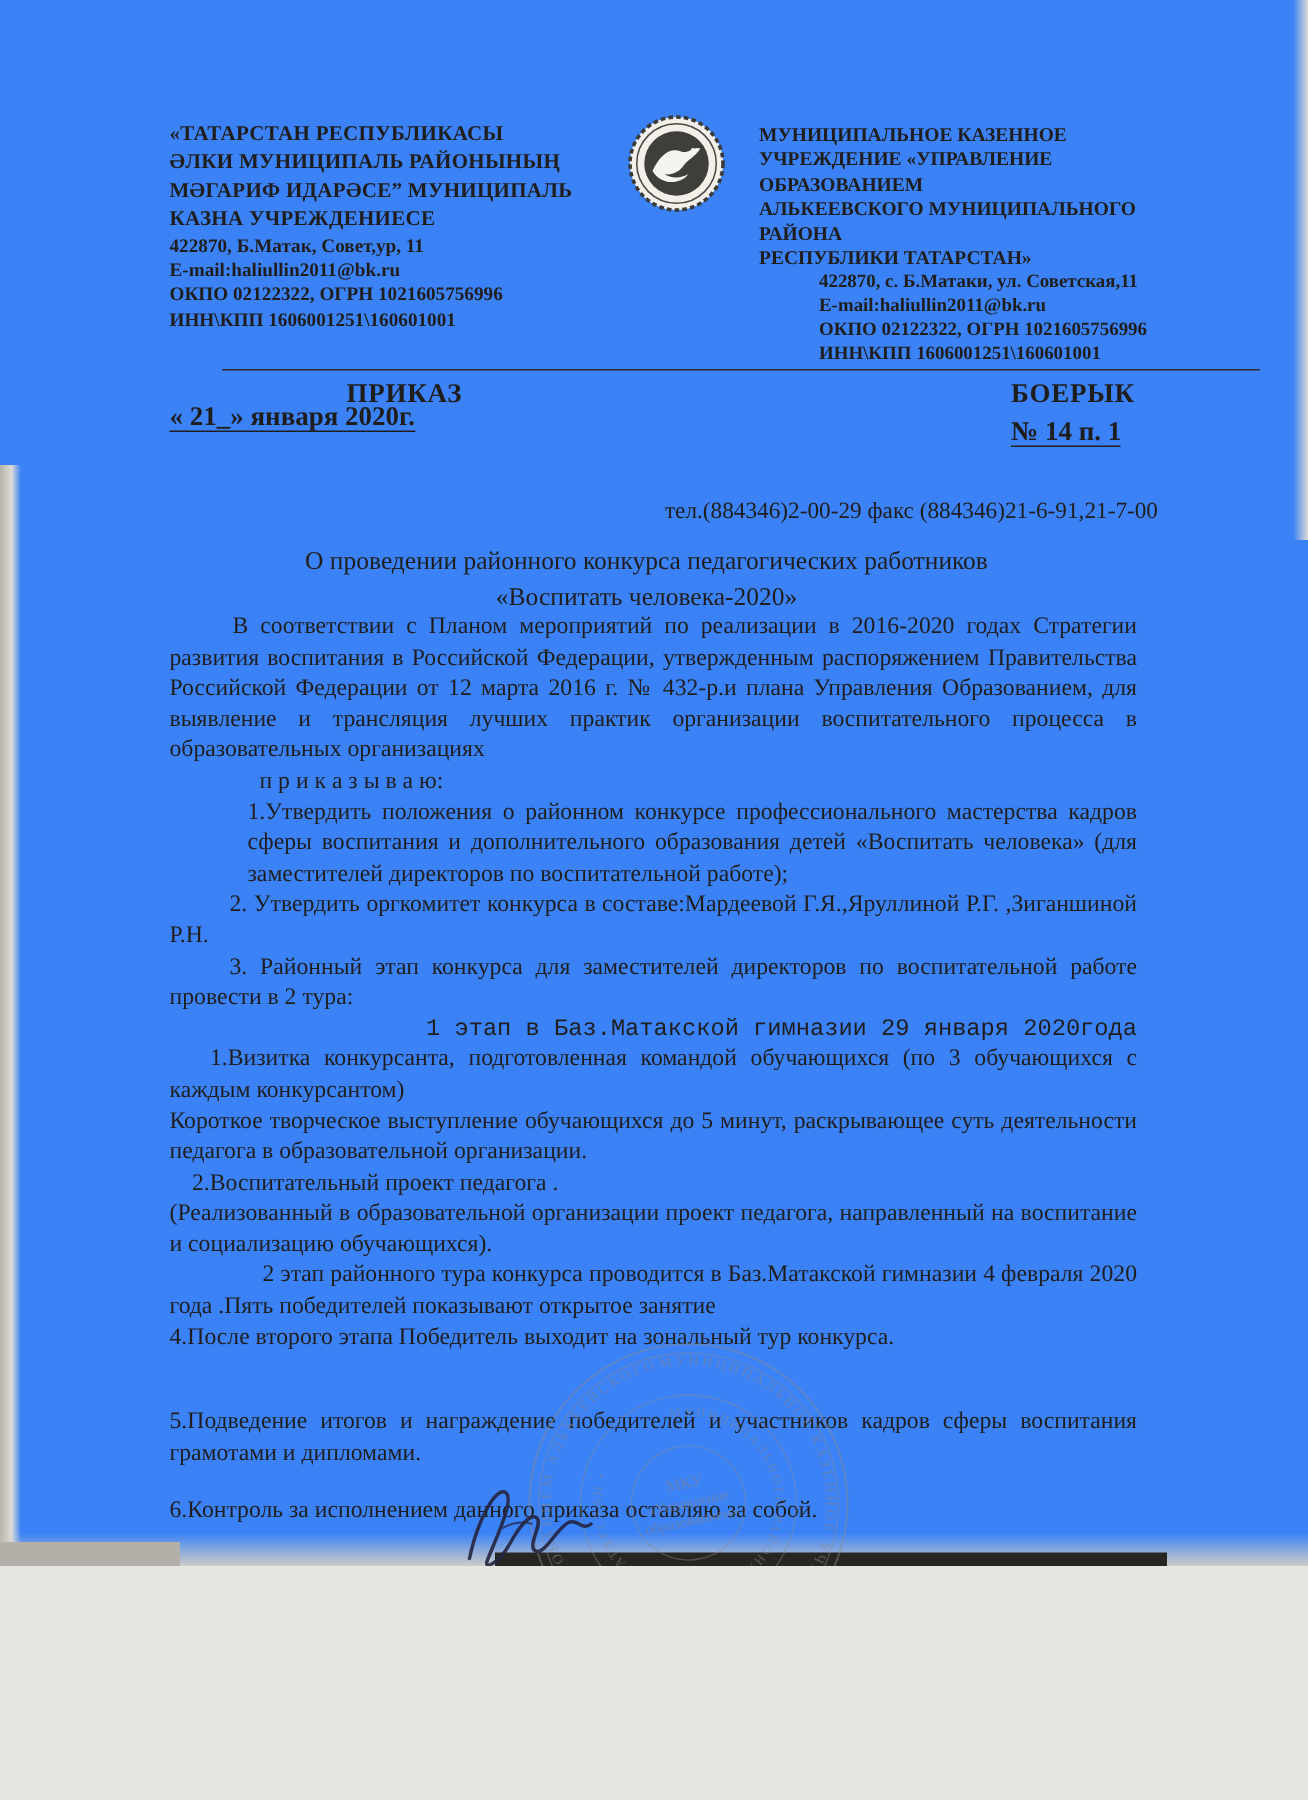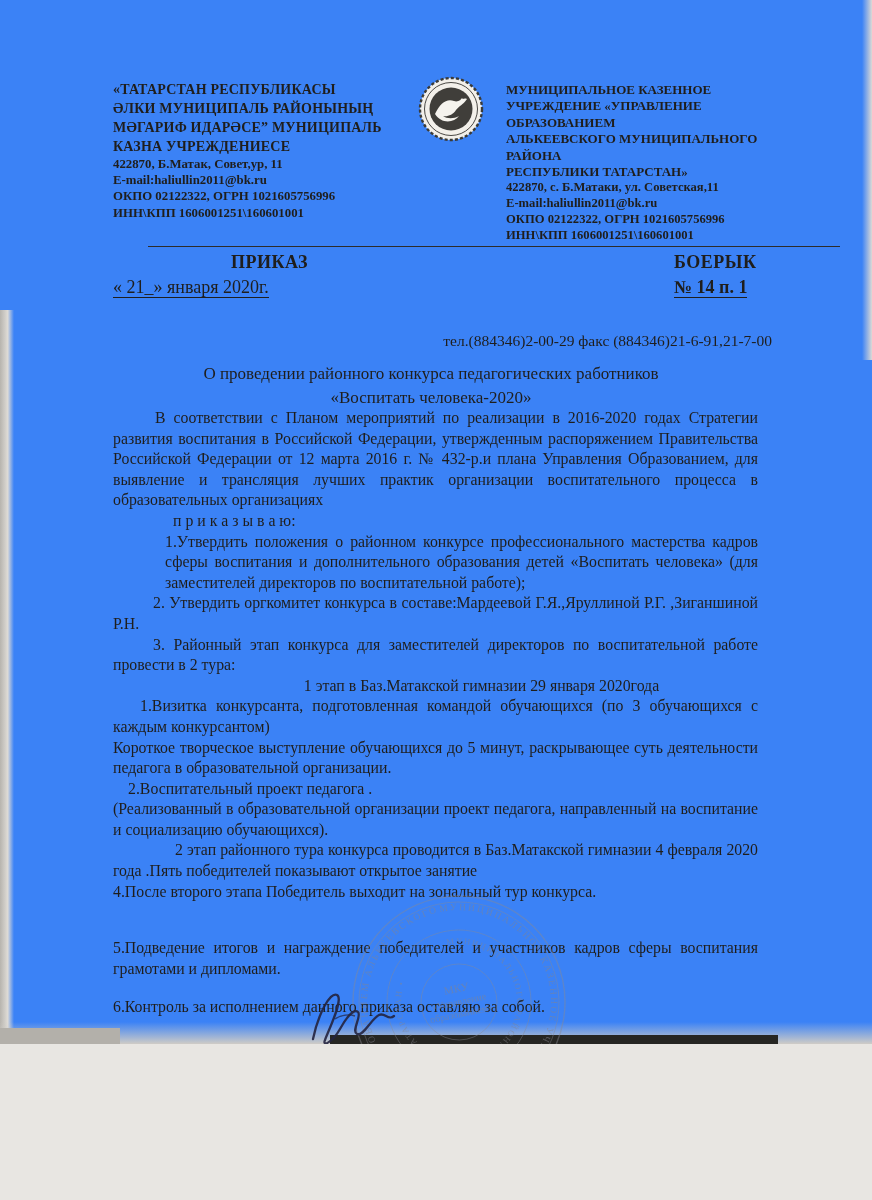--- a/index.html
+++ b/index.html
@@ -20,42 +20,42 @@
   .artifact-bottom{position:absolute;left:0;right:0;bottom:0;height:22px;
     background:linear-gradient(180deg,rgba(251,250,247,0),#cfccc6);}
   .artifact-bottom-dark{position:absolute;left:330px;bottom:0;width:448px;height:9px;background:#262623;}
   .artifact-corner{position:absolute;left:0;bottom:0;width:120px;height:16px;background:#b3b0aa;}
   
   .org-left{position:absolute;left:113px;top:80px;width:270px;font-weight:bold;}
   .org-left .big{font-size:14px;line-height:19px;letter-spacing:.2px;}
   .org-left .small{font-size:12.8px;line-height:16.2px;}
   .org-right{position:absolute;left:506px;top:82px;width:300px;font-weight:bold;}
   .org-right .big{font-size:13px;line-height:16.4px;}
-  .org-right .small{font-size:12.6px;line-height:15.8px;}
+  .org-right .small{font-size:12.6px;line-height:15.8px;margin-left:40px;}
   .emblem{position:absolute;left:418px;top:76px;width:66px;height:66px;}
   .rule{position:absolute;left:148px;right:32px;top:246px;border-top:1.6px solid #2d2c2a;}
   
   .prikaz{position:absolute;left:231px;top:252px;font-size:18px;font-weight:bold;letter-spacing:.5px;}
   .boeryk{position:absolute;left:674px;top:252px;font-size:18px;font-weight:bold;letter-spacing:.5px;}
-  .date{position:absolute;left:113px;top:277px;font-size:18px;font-weight:normal;}
+  .date{position:absolute;left:113px;top:267px;font-size:18px;font-weight:bold;}
   .date span{border-bottom:1.6px solid #1f1e1c;}
   .number{position:absolute;left:674px;top:277px;font-size:18px;font-weight:bold;}
   .number span{border-bottom:1.6px solid #1f1e1c;}
   .phone{position:absolute;top:332px;right:100px;font-size:15.5px;}
   .subject{position:absolute;left:0;right:10px;top:362px;text-align:center;font-size:17px;line-height:24px;}
   
   .bodytext{position:absolute;left:113px;top:408px;width:645px;
     font-size:15.8px;line-height:20.6px;text-align:justify;}
   .p{margin:0;}
   .p1{text-indent:42px;}
   .p2{text-indent:60px;text-align:left;}
   .p3{margin-left:52px;}
   .p4{text-indent:40px;}
   .p5{text-indent:40px;}
-  .p6{margin-left:92px;text-align:center;}
+  .p6{margin-left:92px;text-align:right;font-family:Liberation Mono, monospace;}
   .p7{text-indent:27px;}
   .p9{margin-left:15px;text-align:left;}
   .p11{text-indent:62px;}
   .p12{text-align:left;}
   .p13{margin-top:36px;}
   .p14{margin-top:18px;text-align:left;}
   
   .sig-row{display:flex;margin-top:31px;text-align:center;font-family:Liberation Mono, monospace;}
   .sig-left{width:362px;line-height:23px;font-size:16px;}
   .sig-name{padding-top:22px;font-size:16px;}

